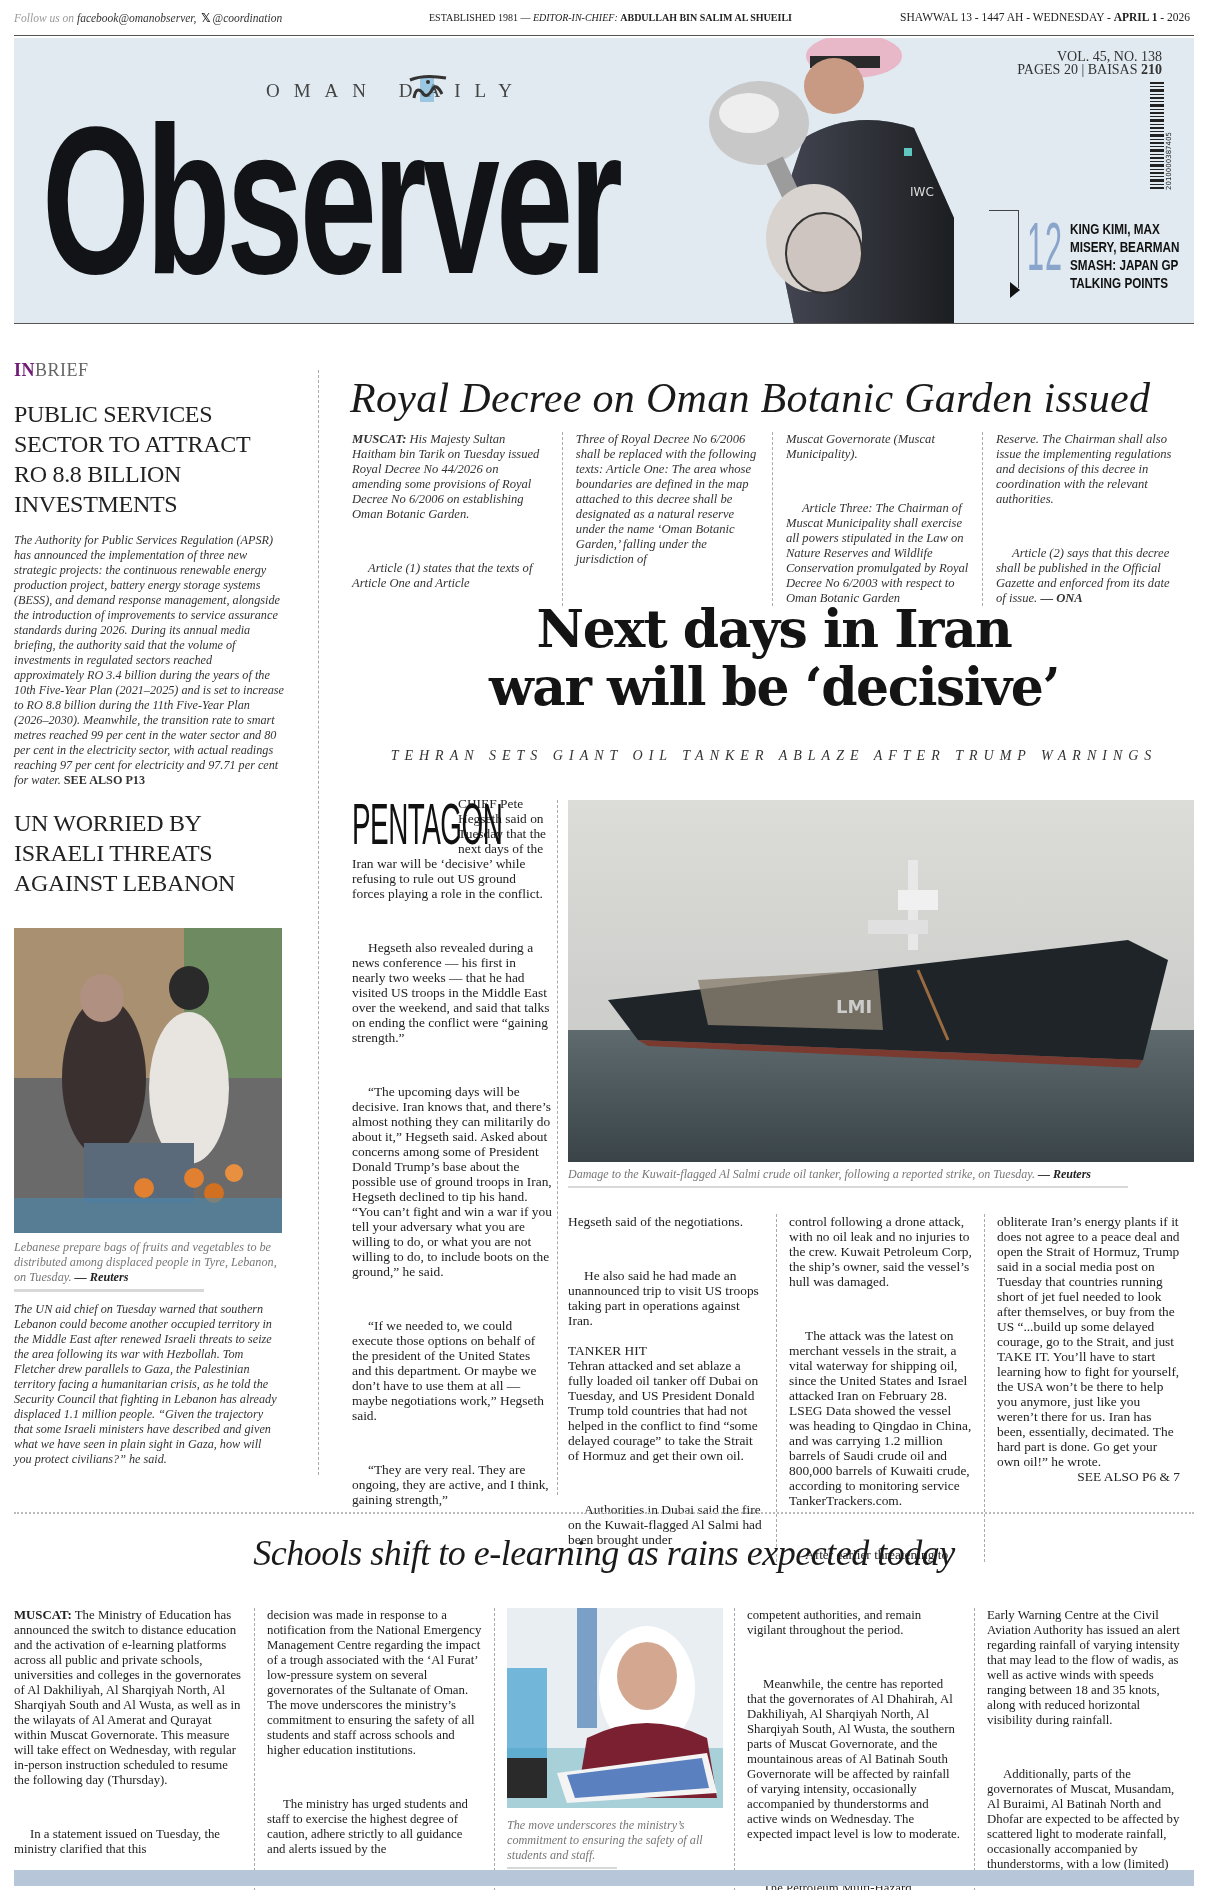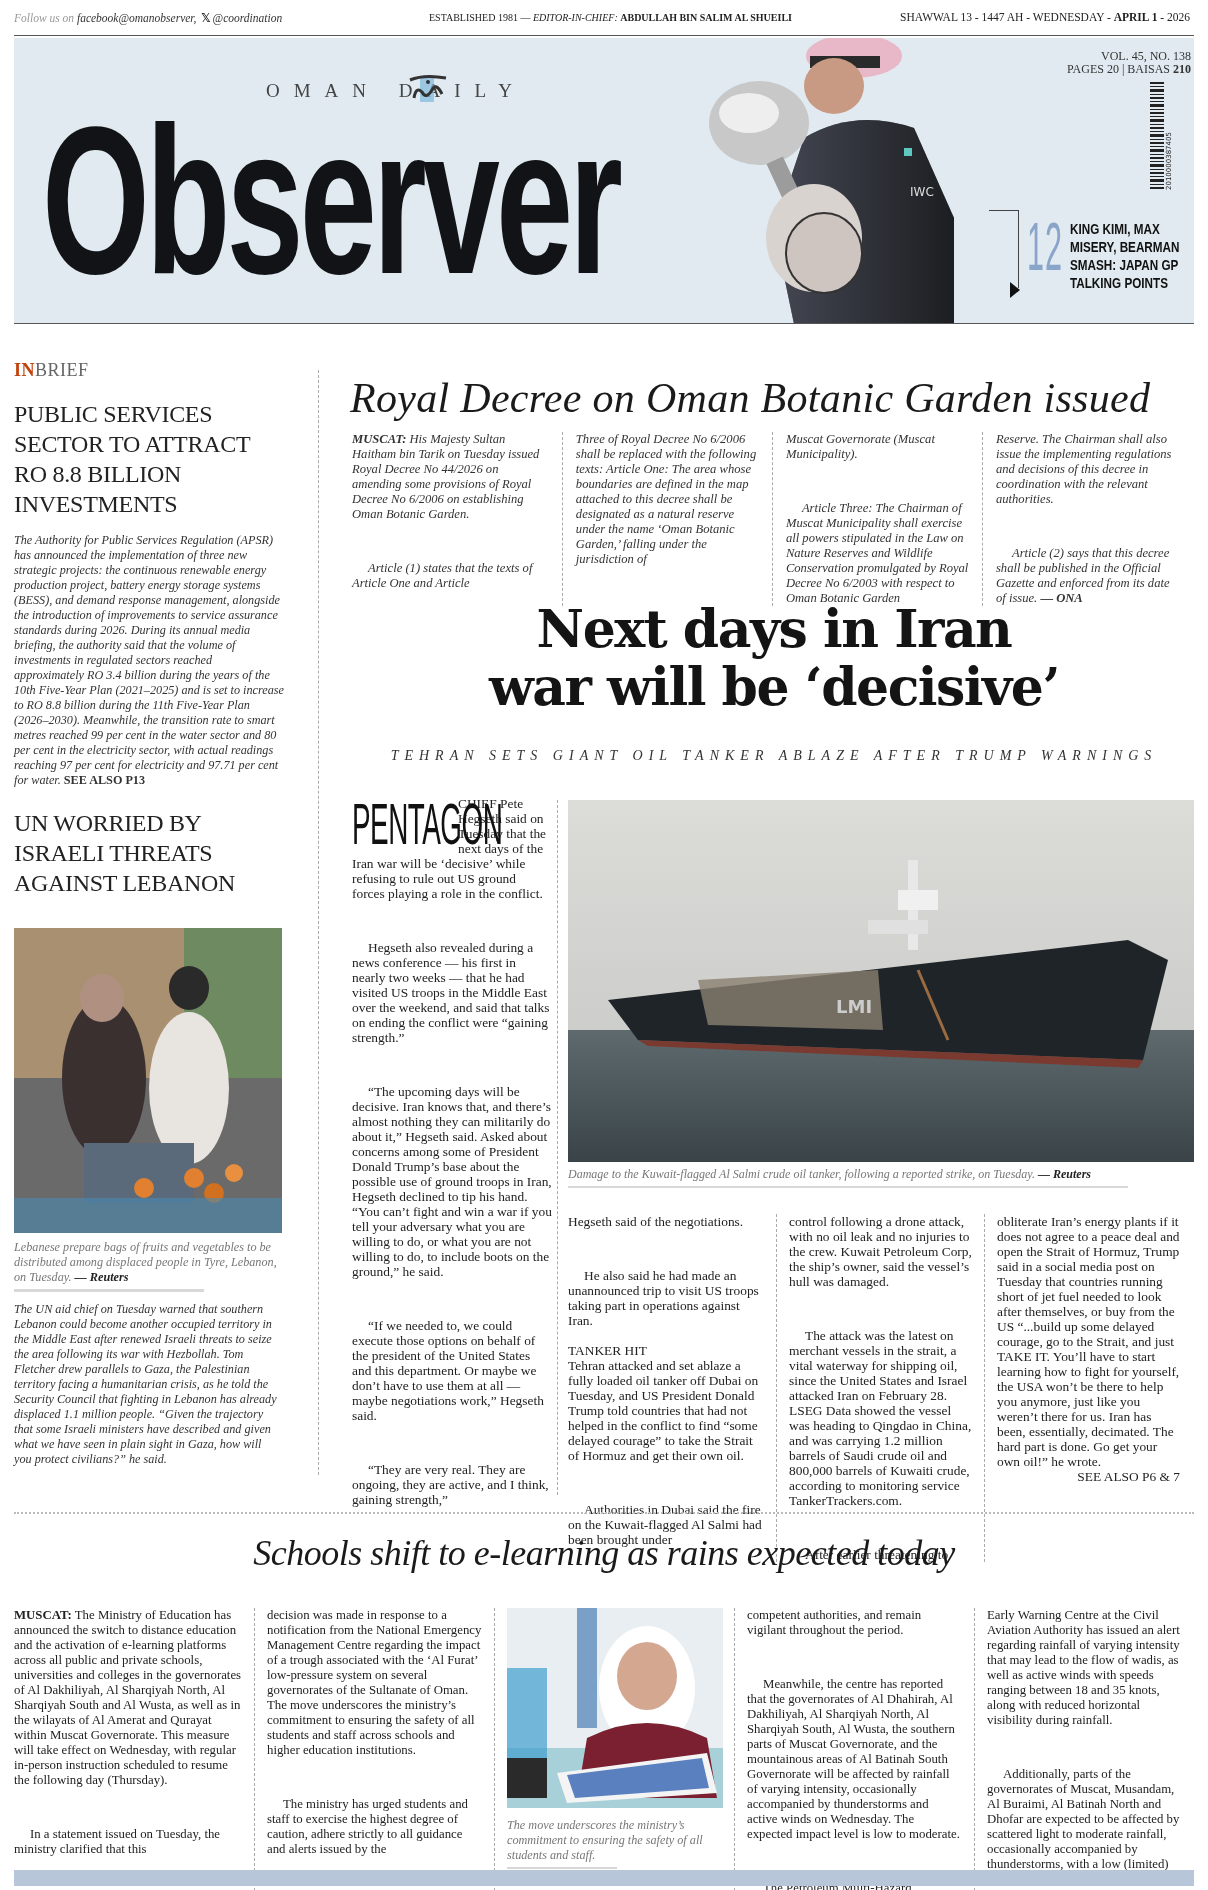--- a/index.html
+++ b/index.html
@@ -18,30 +18,30 @@
   .dateline b { font-weight: bold; }
 
   
   .masthead { left: 14px; top: 38px; width: 1180px; height: 286px; background: #e0eaf0; border-bottom: 1.5px solid #555; overflow: hidden; }
   .oman-daily { left: 252px; top: 42px; font-size: 19px; letter-spacing: 14px; color: #444; font-family: "Liberation Serif", serif; white-space: nowrap; }
   .arabic-logo { left: 392px; top: 34px; width: 44px; height: 34px; }
   .logo-word { left: 28px; top: 68px; font-family: "Liberation Sans", sans-serif; font-weight: bold; font-size: 210px; line-height: 190px; letter-spacing: -6px; color: #111317; transform: scaleX(0.66); transform-origin: left top; white-space: nowrap; }
   .racer { left: 690px; top: 0px; width: 300px; height: 286px; }
   .pointer-line { left: 975px; top: 172px; width: 30px; height: 78px; border-top: 1.5px solid #444; border-right: 1.5px solid #444; }
   .pointer-arrow { left: 996px; top: 244px; width: 0; height: 0; border-top: 8px solid transparent; border-bottom: 8px solid transparent; border-left: 10px solid #111; }
-  .vol { right: 3px; top: 12px; font-size: 12px; color: #333; font-family: "Liberation Serif", serif; text-align: right; line-height: 13px; }
+  .vol { right: 32px; top: 12px; font-size: 14px; color: #333; font-family: "Liberation Serif", serif; text-align: right; line-height: 13px; }
   .vol b { font-weight: bold; }
   .barcode { right: 22px; top: 44px; width: 22px; height: 108px; }
   .teaser-num { left: 1013px; top: 173px; font-family: "Liberation Sans", sans-serif; font-size: 68px; line-height: 70px; color: #8aa5cb; transform: scaleX(0.45); transform-origin: left top; letter-spacing: 2px; }
   .teaser-text { left: 1056px; top: 182px; width: 120px; font-family: "Liberation Sans", sans-serif; font-weight: bold; font-size: 15px; line-height: 18px; color: #111; transform: scaleX(0.78); transform-origin: left top; white-space: nowrap; }
 
   
   .leftcol { left: 14px; top: 360px; width: 270px; }
   .inbrief { font-family: "Liberation Serif", serif; font-size: 18px; color: #666; letter-spacing: 0.5px; }
-  .inbrief b { color: #c2410c; font-weight: bold; }
+  .inbrief b { color: #701a75; font-weight: bold; }
   .brief-title { font-family: "Liberation Serif", serif; font-size: 24px; line-height: 30px; color: #222; margin-top: 18px; letter-spacing: -0.3px; }
   .brief-body { font-family: "Liberation Serif", serif; font-style: italic; font-size: 12.2px; line-height: 15px; color: #333; margin-top: 14px; }
   .brief-body b { font-style: normal; font-weight: bold; }
   .lebanon-photo { left: 14px; top: 928px; width: 268px; height: 305px; }
   .photo-caption { font-family: "Liberation Serif", serif; font-style: italic; font-size: 12.2px; line-height: 15px; color: #777; }
   .photo-caption b { color: #222; font-style: italic; font-weight: bold; text-align: right; }
   .cap-rule { height: 3px; background: #d8d8d8; margin-top: 4px; }
 
   .vrule-main { left: 318px; top: 370px; width: 0; height: 1105px; border-left: 1px dashed #aaa; }
 

